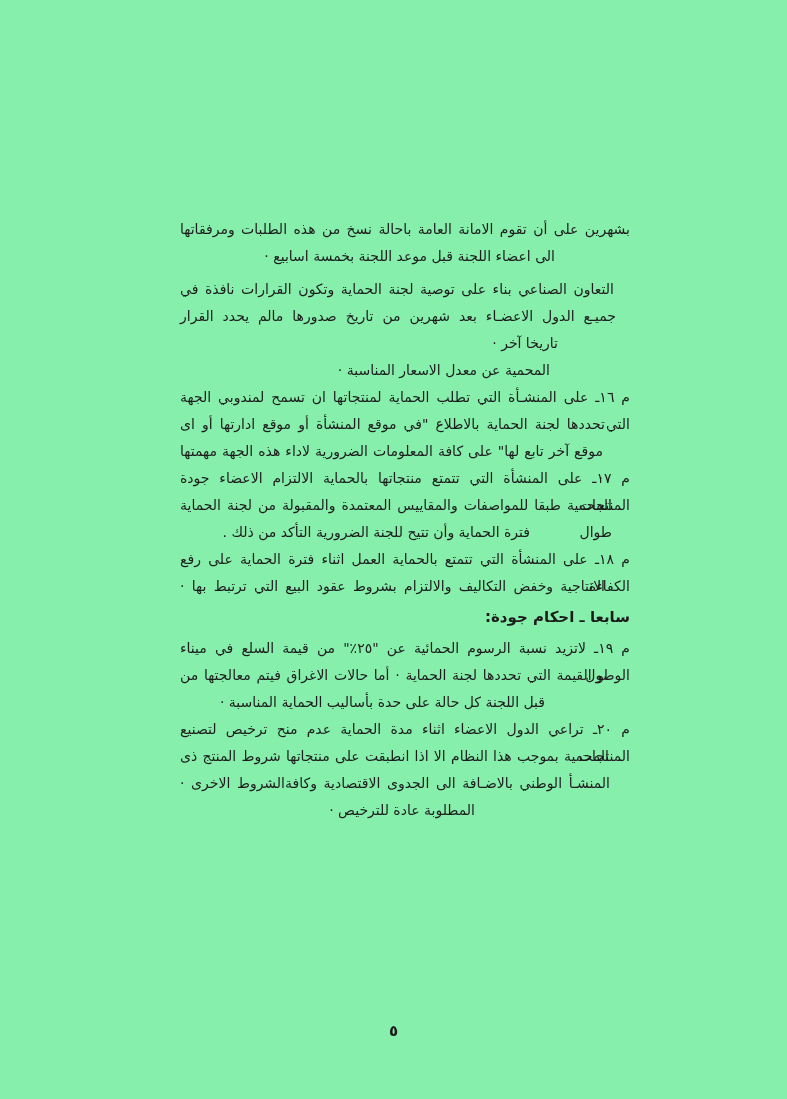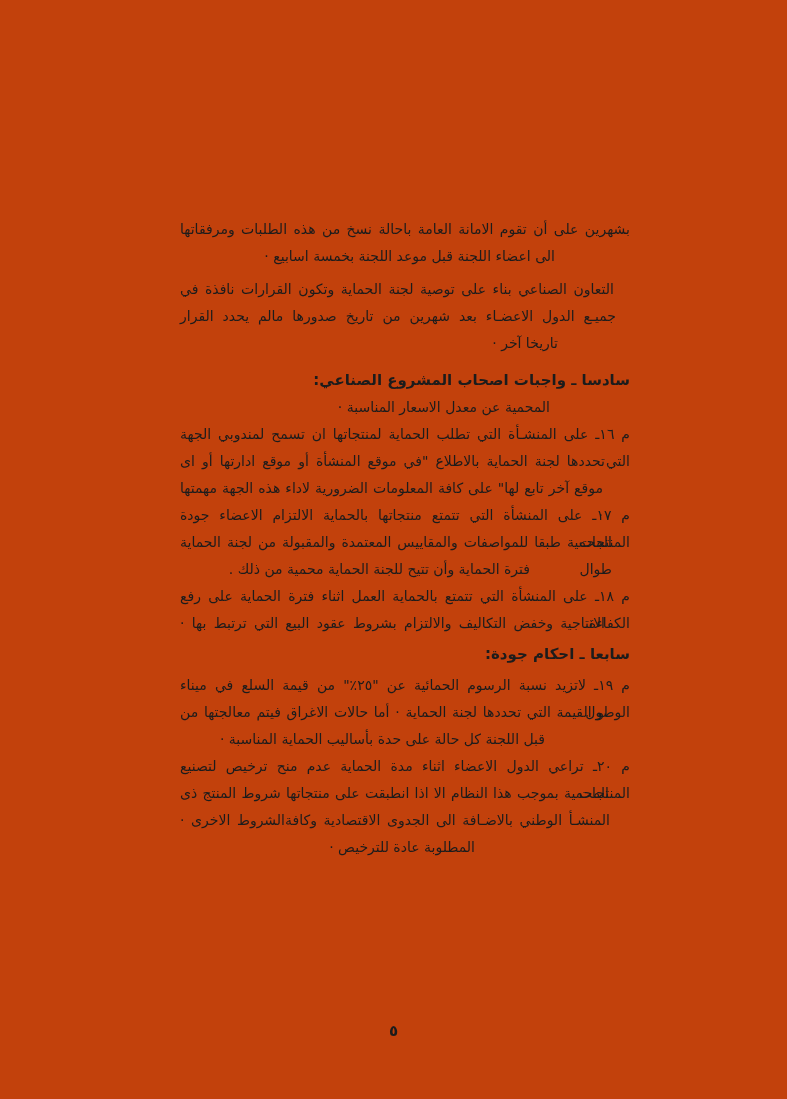--- a/index.html
+++ b/index.html
@@ -5,21 +5,21 @@
   html, body {
     margin: 0;
     padding: 0;
     background: #e8e8e8;
   }
   .page {
     position: relative;
     width: 787px;
     height: 1099px;
     margin: 0 auto;
-    background: #c2410c;
+    background: #86efac;
     font-family: "DejaVu Sans", sans-serif;
     color: #1c1c1c;
     overflow: hidden;
   }
   .text-block {
     position: absolute;
     top: 216px;
     right: 157px;
     width: 450px;
     direction: rtl;
@@ -60,35 +60,32 @@
   <div class="text-block" id="doc">
       <div class="block paragraph">
         <div class="line j">بشهرين على أن تقوم الامانة العامة باحالة نسخ من هذه الطلبات ومرفقاتها</div>
         <div class="line" style="margin-right: 75px;">الى اعضاء اللجنة قبل موعد اللجنة بخمسة اسابيع ·</div>
       </div>
       <div class="block paragraph" style="margin-top: 6px;">
         <div class="line j" style="margin-right: 16px;">التعاون الصناعي بناء على توصية لجنة الحماية وتكون القرارات نافذة في</div>
         <div class="line j" style="margin-right: 14px;">جميـع الدول الاعضـاء بعد شهرين من تاريخ صدورها مالم يحدد القرار</div>
         <div class="line" style="margin-right: 72px; text-align: right;">تاريخا آخر ·</div>
       </div>
-      <div class="block heading" style="margin-top: 10px;">
-        <div class="line">سادسا ـ واجبات اصحاب المشروع الصناعي:</div>
-      </div>
       <div class="block paragraph">
         <div class="line" style="margin-right: 80px;">المحمية عن معدل الاسعار المناسبة ·</div>
       </div>
       <div class="block paragraph">
         <div class="line j">م ١٦ـ على المنشـأة التي تطلب الحماية لمنتجاتها ان تسمح لمندوبي الجهة التي</div>
         <div class="line j" style="margin-right: 25px;">تحددها لجنة الحماية بالاطلاع "في موقع المنشأة أو موقع ادارتها أو اى</div>
         <div class="line j" style="margin-right: 27px;">موقع آخر تابع لها" على كافة المعلومات الضرورية لاداء هذه الجهة مهمتها ·</div>
       </div>
       <div class="block paragraph">
         <div class="line j">م ١٧ـ على المنشأة التي تتمتع منتجاتها بالحماية الالتزام الاعضاء جودة المنتجات</div>
         <div class="line j" style="margin-right: 18px;">المحمية طبقا للمواصفات والمقاييس المعتمدة والمقبولة من لجنة الحماية طوال</div>
-        <div class="line" style="margin-right: 100px;">فترة الحماية وأن تتيح للجنة الحماية محمية من ذلك .</div>
+        <div class="line" style="margin-right: 100px;">فترة الحماية وأن تتيح للجنة الضرورية التأكد من ذلك .</div>
       </div>
       <div class="block paragraph">
         <div class="line j">م ١٨ـ على المنشأة التي تتمتع بالحماية العمل اثناء فترة الحماية على رفع الكفاءة</div>
         <div class="line j" style="margin-right: 25px;">الانتاجية وخفض التكاليف والالتزام بشروط عقود البيع التي ترتبط بها ·</div>
       </div>
       <div class="block heading" style="margin-top: 4px;">
         <div class="line">سابعا ـ احكام جودة:</div>
       </div>
       <div class="block paragraph" style="margin-top: 4px;">
         <div class="line j">م ١٩ـ لاتزيد نسبة الرسوم الحمائية عن "٢٥٪" من قيمة السلع في ميناء الوصول</div>

